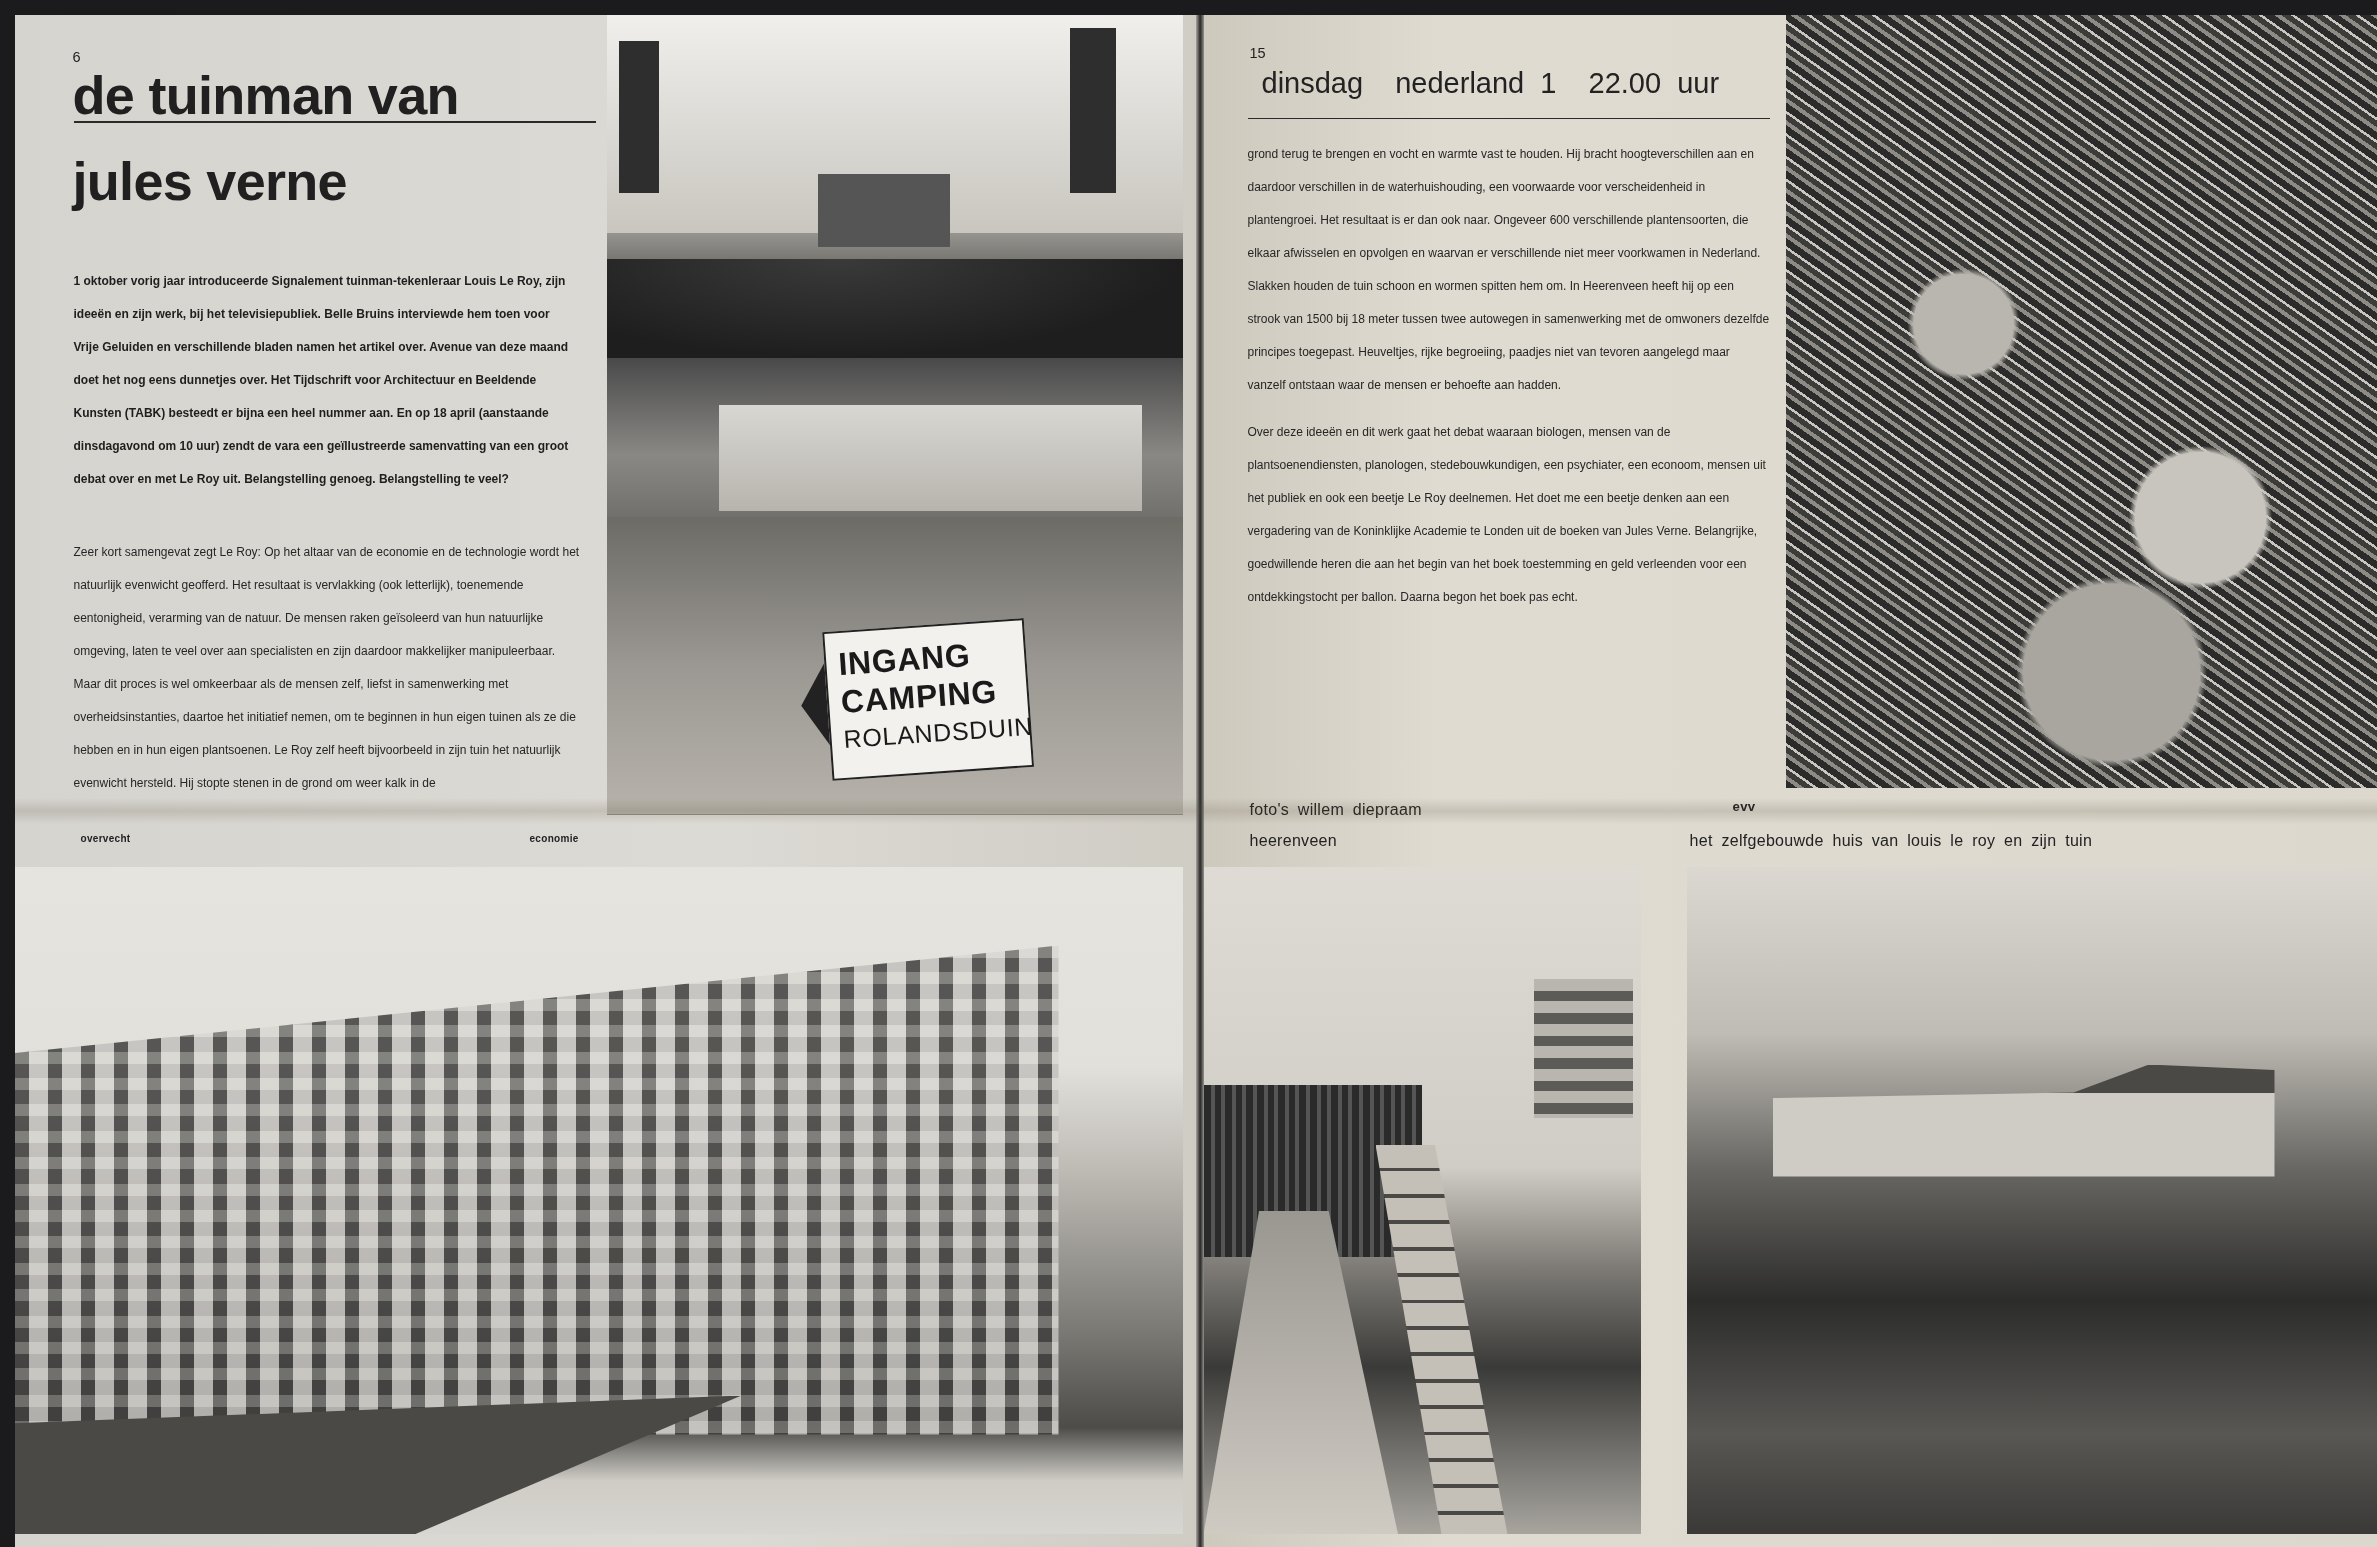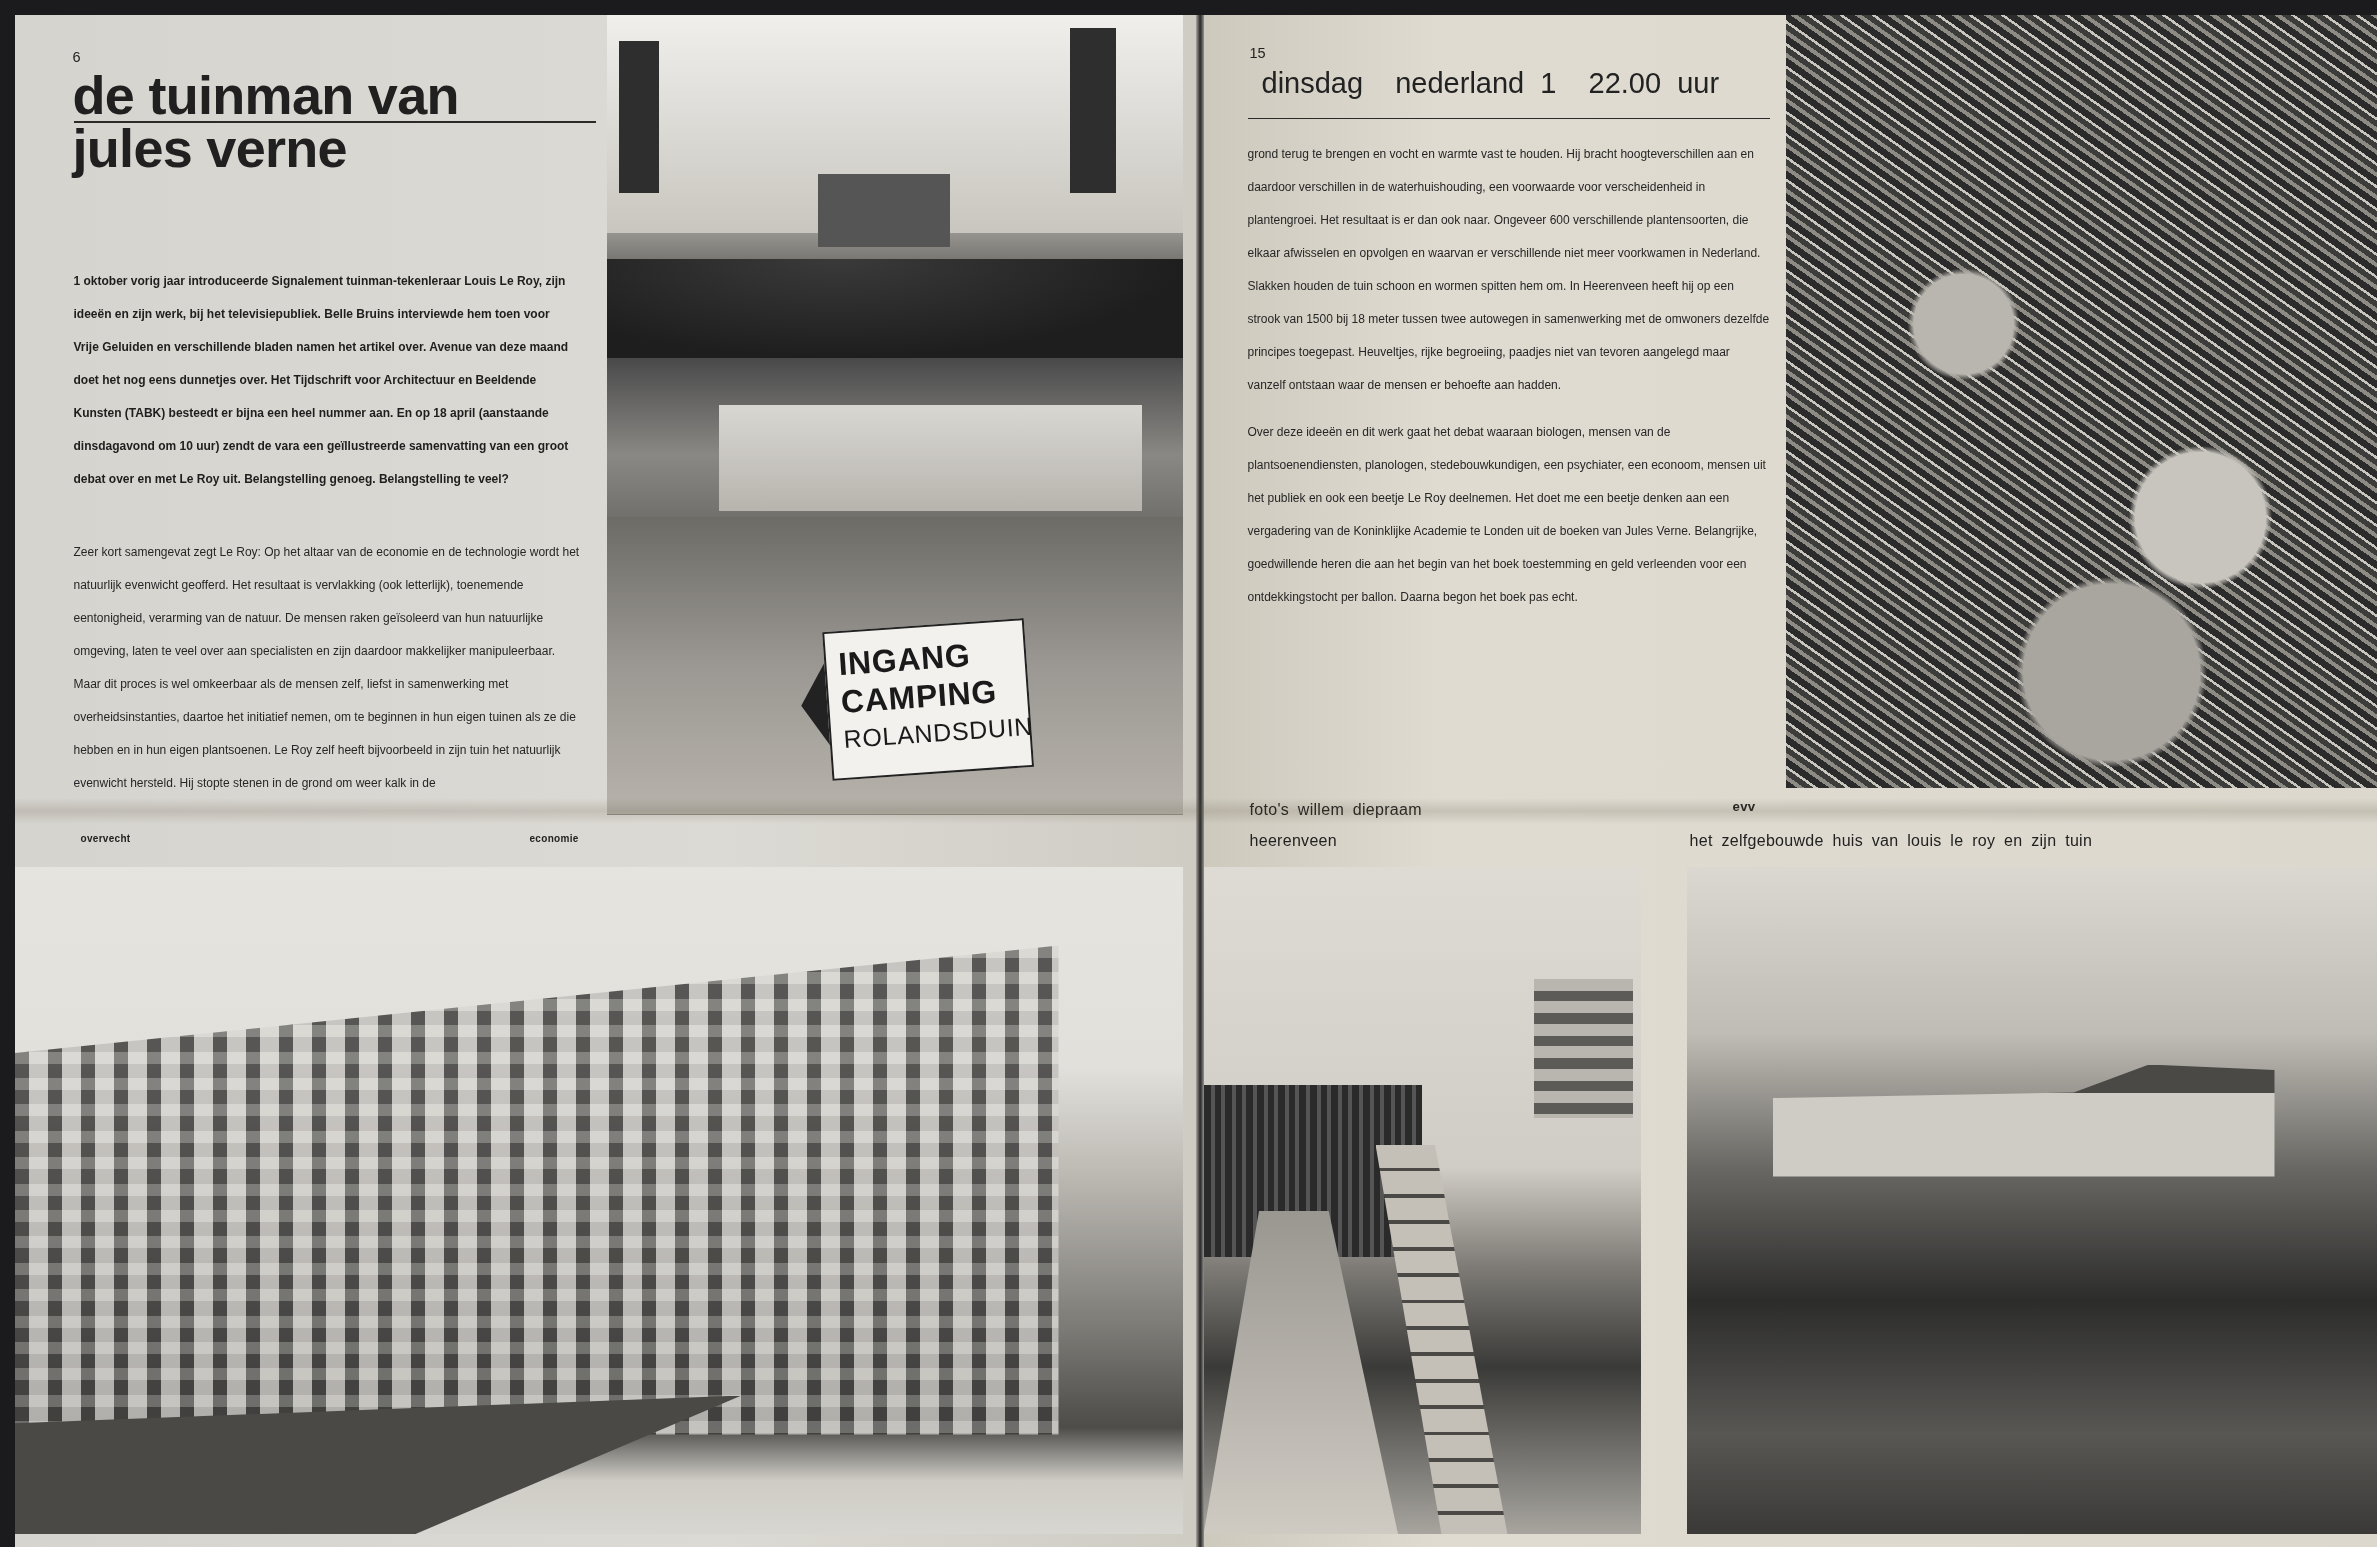--- a/index.html
+++ b/index.html
@@ -68,21 +68,21 @@
   </style>
 </head>
 <body>
 
 <div class="spread">
 
   <div class="page page-left">
     <div class="pagenum" style="left:58px;top:34px;">6</div>
     <div class="title" style="left:58px;top:53px;">de tuinman van</div>
     <div class="rule" style="left:59px;top:106px;width:522px;"></div>
-    <div class="title" style="left:58px;top:106px;">jules verne</div>
+    <div class="title" style="left:58px;top:139px;">jules verne</div>
 
     <div class="body-text bold" style="left:59px;top:250px;width:502px;">1 oktober vorig jaar introduceerde Signalement tuinman-tekenleraar Louis Le Roy, zijn ideeën en zijn werk, bij het televisiepubliek. Belle Bruins interviewde hem toen voor Vrije Geluiden en verschillende bladen namen het artikel over. Avenue van deze maand doet het nog eens dunnetjes over. Het Tijdschrift voor Architectuur en Beeldende Kunsten (TABK) besteedt er bijna een heel nummer aan. En op 18 april (aanstaande dinsdagavond om 10 uur) zendt de vara een geïllustreerde samenvatting van een groot debat over en met Le Roy uit. Belangstelling genoeg. Belangstelling te veel?</div>
     <div class="body-text" style="left:59px;top:521px;width:509px;">Zeer kort samengevat zegt Le Roy: Op het altaar van de economie en de technologie wordt het natuurlijk evenwicht geofferd. Het resultaat is vervlakking (ook letterlijk), toenemende eentonigheid, verarming van de natuur. De mensen raken geïsoleerd van hun natuurlijke omgeving, laten te veel over aan specialisten en zijn daardoor makkelijker manipuleerbaar. Maar dit proces is wel omkeerbaar als de mensen zelf, liefst in samenwerking met overheidsinstanties, daartoe het initiatief nemen, om te beginnen in hun eigen tuinen als ze die hebben en in hun eigen plantsoenen. Le Roy zelf heeft bijvoorbeeld in zijn tuin het natuurlijk evenwicht hersteld. Hij stopte stenen in de grond om weer kalk in de</div>
 
     <div class="photo photo-hoogovens">
       <div class="sky"></div>
       <div class="tower" style="left:12px;top:26.4px;width:40px;height:152px;"></div>
       <div class="tower" style="left:463px;top:13.2px;width:46px;height:165px;"></div>
       <div class="tower" style="left:211px;top:159px;width:132px;height:73px;background:#555;"></div>
       <div class="slag"></div>

